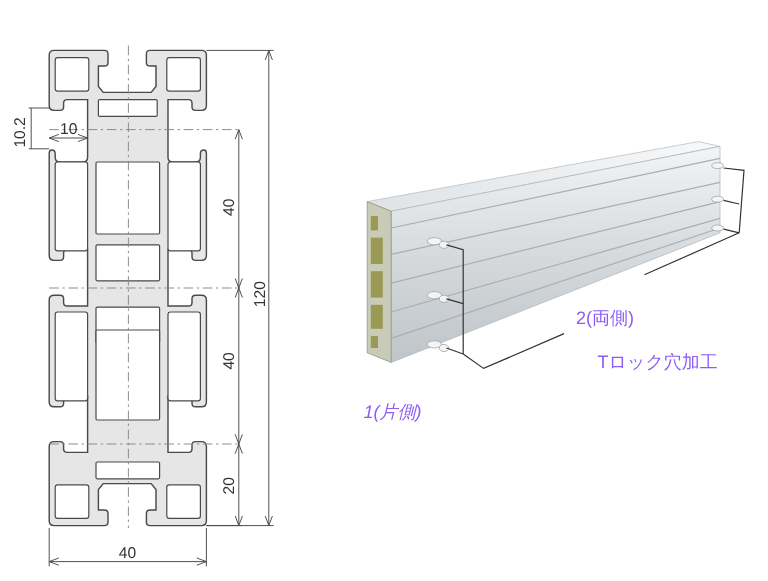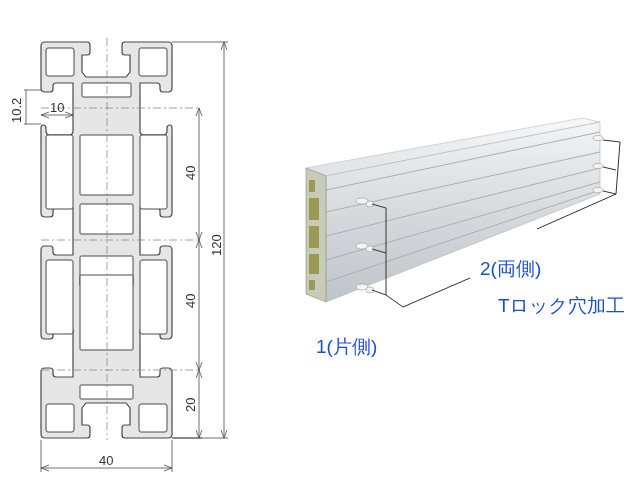--- a/index.html
+++ b/index.html
@@ -1,19 +1,19 @@
 <!DOCTYPE html>
 <html><head>
 <meta charset="utf-8">
 <style>
   html, body { margin:0; padding:0; background:#ffffff; }
   body { width:640px; height:484px; position:relative; overflow:hidden;
          font-family:"Liberation Sans", "DejaVu Sans", sans-serif; color:#333; }
   svg text { font-family:"Liberation Sans", "DejaVu Sans", sans-serif; fill:#333; }
-  .lbl { position:absolute; font-size:19px; color:#1d4ed8; white-space:nowrap; }
+  .lbl { position:absolute; font-size:15px; color:#8b5cf6; white-space:nowrap; }
 </style>
 </head>
 <body>
 
 <svg style="position:absolute;left:0;top:0" width="240" height="484" viewBox="0 0 240 484">
   <defs>
     <g id="cell-top">
     </g>
   </defs>
 
@@ -135,13 +135,13 @@
     <path d="M96 185 L113 197 L180 168"></path>
     <path d="M313 30 L330 32 L326 84"></path>
     <path d="M313 57 L326 60"></path>
     <path d="M313 81 L326 84"></path>
     <path d="M326 84 L247 119"></path>
   </g>
 </svg>
 
 <div class="lbl" style="left:480px;top:256px;">2(両側)</div>
 <div class="lbl" style="left:498px;top:293px;">Tロック穴加工</div>
-<div class="lbl" style="left:316px;top:334px;">1(片側)</div>
+<div class="lbl" style="left:303px;top:334px;font-style:italic;">1(片側)</div>
 
 </body></html>

